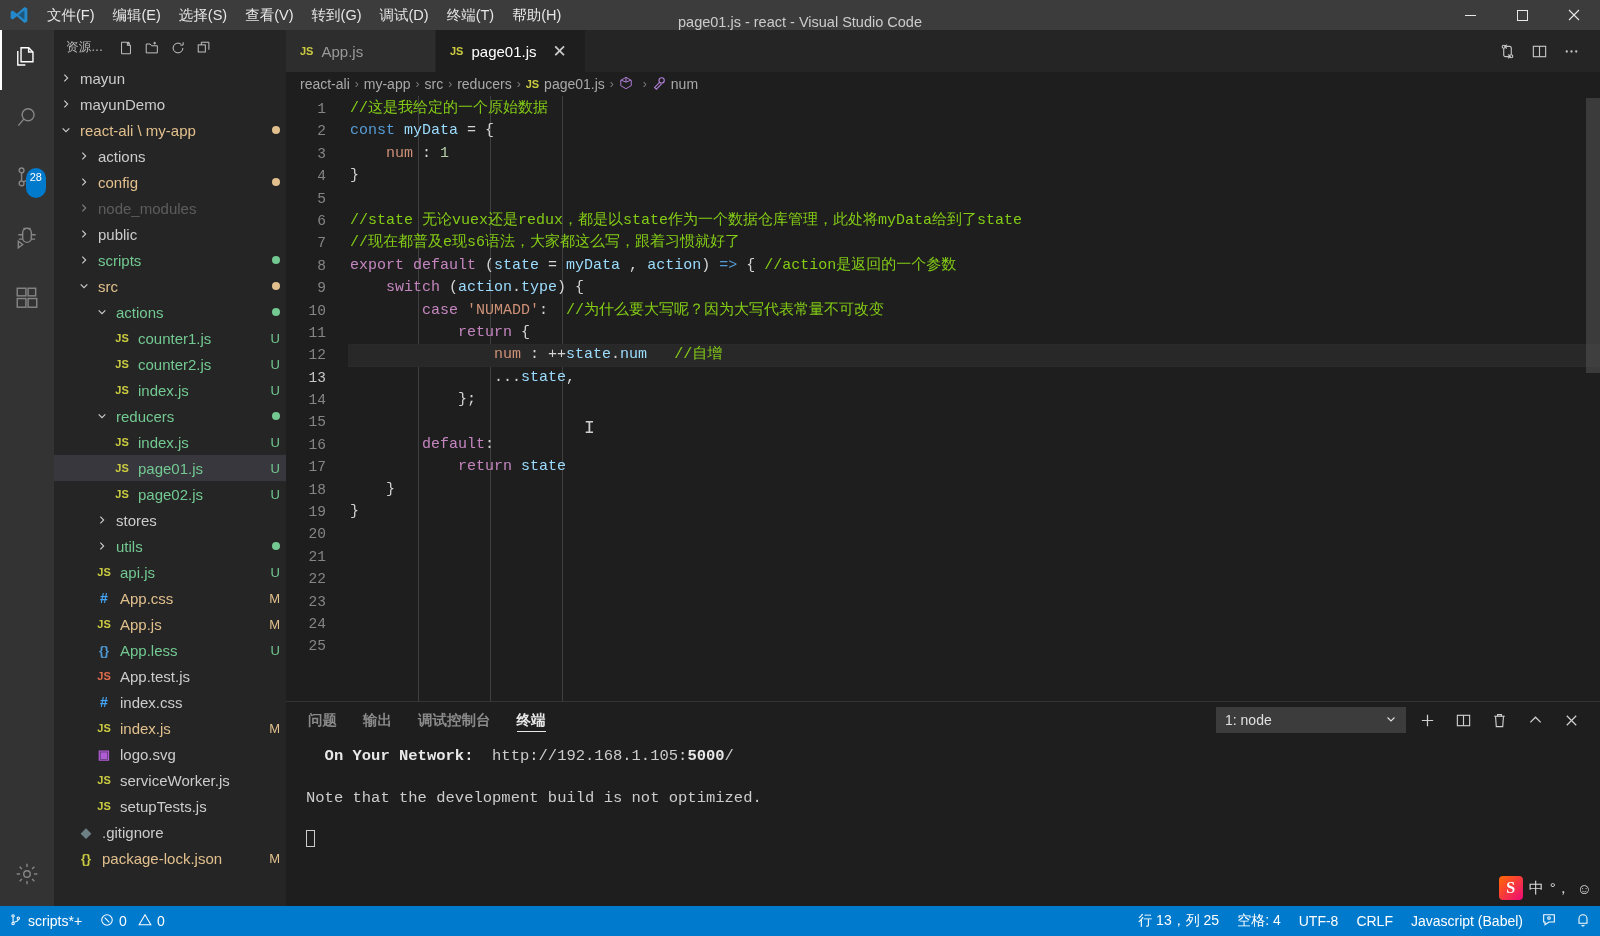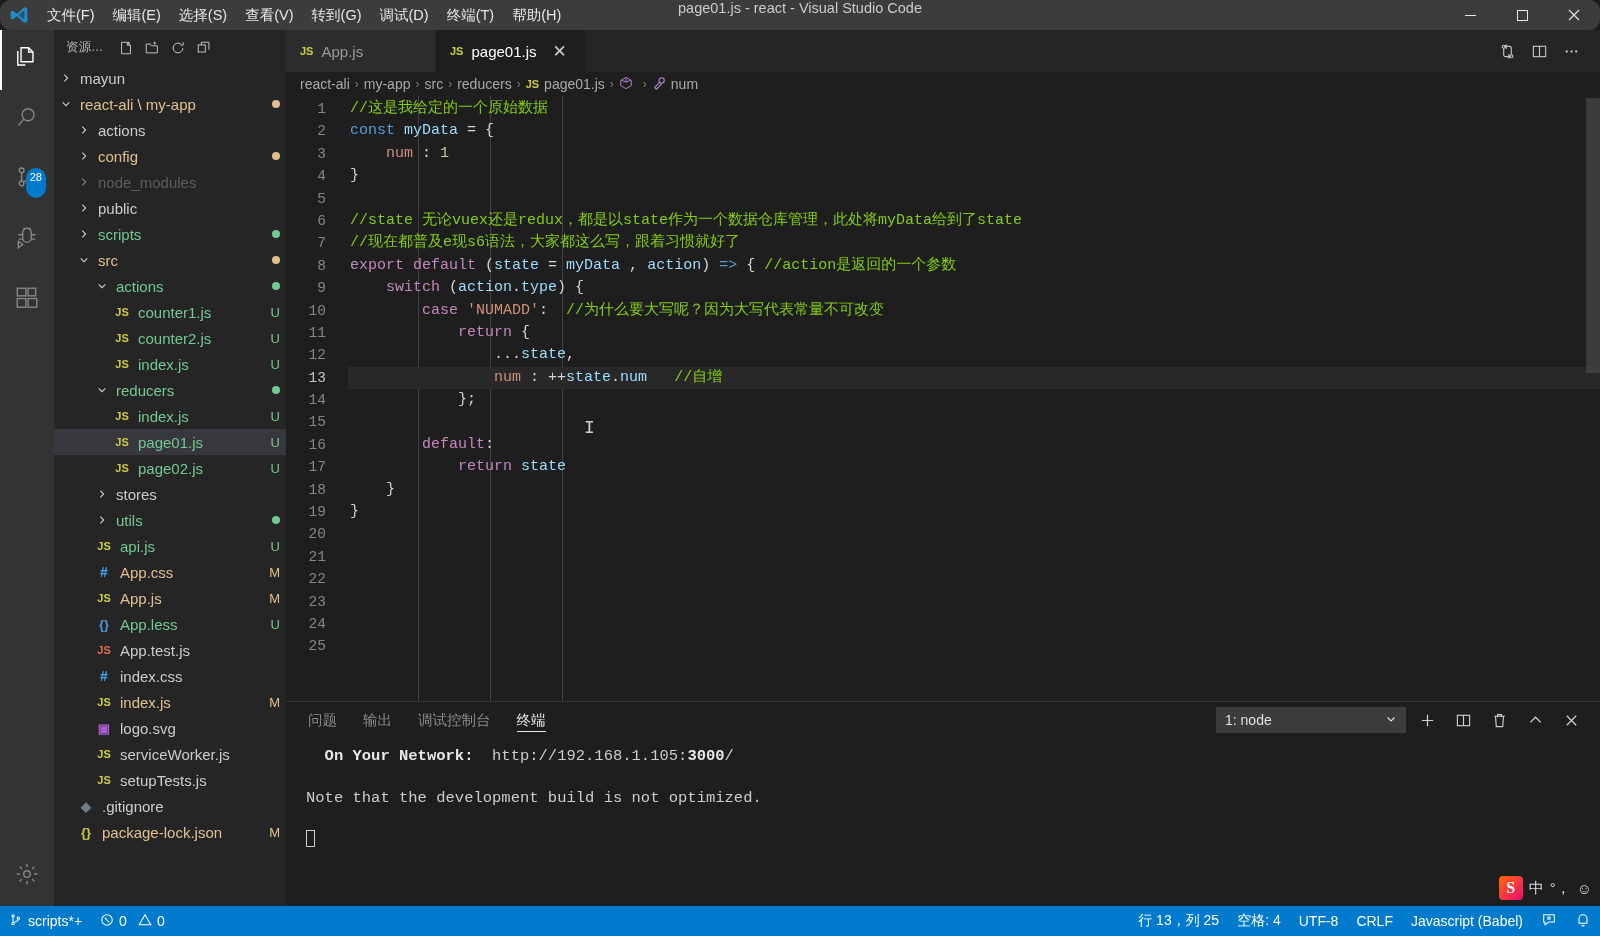--- a/index.html
+++ b/index.html
@@ -6,22 +6,22 @@
   html, body {
     width: 1600px; height: 936px;
     background: #1e1e1e;
     font-family: "Liberation Sans", sans-serif;
     overflow: hidden;
   }
   .app { position: relative; width: 1600px; height: 936px; display: flex; flex-direction: column; }
 
   
   .titlebar {
-    height: 30px; background: #3c3c3c; display: flex; align-items: flex-start;
-    flex: 0 0 30px; position: relative; color: #cccccc; font-size: 14px; border-radius: 11px;
+    height: 30px; background: #3c3c3c; display: flex; align-items: flex-end;
+    flex: 0 0 30px; position: relative; color: #cccccc; font-size: 14px;
   }
   .vscode-logo { width: 38px; height: 30px; display:flex; align-items:center; justify-content:center; }
   .menu { display: flex; align-items: center; height: 30px; }
   .menu-item {
     padding: 0 9px; height: 30px; line-height: 30px; font-size: 14.5px; color: #e6e6e6;
     white-space: nowrap; cursor: default;
   }
   .window-title {
     position: absolute; left: 0; right: 0; text-align: center; font-size: 14.5px;
     color: #cccccc; pointer-events: none;
@@ -126,21 +126,21 @@
   .op  { color: #d4d4d4; }
 
   .vscroll {
     position:absolute; right: 0; top: 0; width: 14px; bottom:0;
   }
   .vthumb { position:absolute; right:0; width:14px; background:#4f4f4f; opacity:.6; }
 
   
   .panel { height: 205px; flex: 0 0 205px; background: #1e1e1e; border-top: 1px solid #333; display:flex; flex-direction:column; }
   .panel-head { height: 36px; display:flex; align-items:center; padding-left: 22px; flex:0 0 36px; }
-  .p-tab { font-size: 14.5px; color: #8a8a8a; margin-right: 26px; position: relative; height:36px; line-height:36px;}
+  .p-tab { font-size: 14.5px; color: #8a8a8a; margin-right: 26px; position: relative; height:36px; line-height:36px;font-weight:bold;}
   .p-tab.active { color: #e7e7e7; }
   .p-tab.active::after {
     content:""; position:absolute; left:0; right:0; bottom:6px; height:1px; background:#e7e7e7;
   }
   .p-actions { margin-left:auto; display:flex; align-items:center; gap:6px; padding-right:14px; }
   .term-select {
     width: 190px; height: 26px; background:#3c3c3c; border:1px solid #3c3c3c; color:#e0e0e0;
     font-size: 14px; display:flex; align-items:center; padding: 0 8px; justify-content:space-between;
   }
   .p-act { width:30px; height:30px; display:flex; align-items:center; justify-content:center; color:#d0d0d0;}
@@ -310,20 +310,28 @@
         </div>
       </div>
       <div class="tree" id="tree">
           <div class="trow" style="padding-left: 4px;">
             <span class="tw">
               <svg width="10" height="10" viewBox="0 0 12 12" fill="none" stroke="currentColor" stroke-width="1.3">
                 <path d="M4 2 L8 6 L4 10"></path>
               </svg>
             </span>
             <span class="tlabel" style="color:#cccccc;padding-left:6px;">mayun</span>
+          </div>
+          <div class="trow" style="padding-left: 4px;">
+            <span class="tw">
+              <svg width="10" height="10" viewBox="0 0 12 12" fill="none" stroke="currentColor" stroke-width="1.3">
+                <path d="M4 2 L8 6 L4 10"></path>
+              </svg>
+            </span>
+            <span class="tlabel" style="color:#cccccc;padding-left:6px;">mayunDemo</span>
           </div>
           <div class="trow" style="padding-left: 4px;">
             <span class="tw">
               <svg width="10" height="10" viewBox="0 0 12 12" fill="none" stroke="currentColor" stroke-width="1.3">
                 <path d="M2 4 L6 8 L10 4"></path>
               </svg>
             </span>
             <span class="tlabel" style="color:#e2c08d;padding-left:6px;">react-ali \ my-app</span>
             <span class="dot" style="background:#e2c08d;"></span>
           </div>
@@ -615,22 +623,22 @@
             <div class="cline"><span class="kw">const</span><span class="op"> </span><span class="var">myData</span><span class="op"> = {</span></div>
             <div class="cline"><span class="op">    </span><span class="str">num</span><span class="op"> : </span><span class="num">1</span></div>
             <div class="cline"><span class="op">}</span></div>
             <div class="cline"></div>
             <div class="cline"><span class="cmt">//state 无论vuex还是redux，都是以state作为一个数据仓库管理，此处将myData给到了state</span></div>
             <div class="cline"><span class="cmt">//现在都普及e现s6语法，大家都这么写，跟着习惯就好了</span></div>
             <div class="cline"><span class="kw2">export</span><span class="op"> </span><span class="kw2">default</span><span class="op"> (</span><span class="var">state</span><span class="op"> = </span><span class="var">myData</span><span class="op"> , </span><span class="var">action</span><span class="op">) </span><span class="kw">=&gt;</span><span class="op"> { </span><span class="cmt">//action是返回的一个参数</span></div>
             <div class="cline"><span class="op">    </span><span class="kw2">switch</span><span class="op"> (</span><span class="var">action</span><span class="op">.</span><span class="var">type</span><span class="op">) {</span></div>
             <div class="cline"><span class="op">        </span><span class="kw2">case</span><span class="op"> </span><span class="str">'NUMADD'</span><span class="op">:  </span><span class="cmt">//为什么要大写呢？因为大写代表常量不可改变</span></div>
             <div class="cline"><span class="op">            </span><span class="kw2">return</span><span class="op"> {</span></div>
+            <div class="cline cur"><span class="op">                </span><span class="str">num</span><span class="op"> : </span><span class="op">++</span><span class="var">state</span><span class="op">.</span><span class="var">num</span><span class="op">   </span><span class="cmt">//自增</span></div>
             <div class="cline"><span class="op">                ...</span><span class="var">state</span><span class="op">,</span></div>
-            <div class="cline cur"><span class="op">                </span><span class="str">num</span><span class="op"> : </span><span class="op">++</span><span class="var">state</span><span class="op">.</span><span class="var">num</span><span class="op">   </span><span class="cmt">//自增</span></div>
             <div class="cline"><span class="op">            };</span></div>
             <div class="cline"></div>
             <div class="cline"><span class="op">        </span><span class="kw2">default</span><span class="op">:</span></div>
             <div class="cline"><span class="op">            </span><span class="kw2">return</span><span class="op"> </span><span class="var">state</span></div>
             <div class="cline"><span class="op">    }</span></div>
             <div class="cline"><span class="op">}</span></div>
             <div class="cline"></div>
             <div class="cline"></div>
             <div class="cline"></div>
             <div class="cline"></div>
@@ -681,21 +689,21 @@
               </svg>
             </div>
             <div class="p-act">
               <svg width="17" height="17" viewBox="0 0 18 18" fill="none" stroke="currentColor" stroke-width="1.3">
                 <path d="M4 4 L14 14 M14 4 L4 14"></path>
               </svg>
             </div>
           </div>
         </div>
         <div class="term-body" id="termbody">
-            <div><span style="white-space: pre;">  </span><span class="tb" style="white-space: pre;">On Your Network:</span><span style="white-space: pre;">  http://192.168.1.105:</span><span class="tb" style="white-space: pre;">3000</span><span style="white-space: pre;">/</span></div>
+            <div><span style="white-space: pre;">  </span><span class="tb" style="white-space: pre;">On Your Network:</span><span style="white-space: pre;">  http://192.168.1.105:</span><span class="tb" style="white-space: pre;">5000</span><span style="white-space: pre;">/</span></div>
             <div>&nbsp;</div>
             <div><span style="white-space: pre;">Note that the development build is not optimized.</span></div>
             <div>&nbsp;</div>
             <div><span class="tcursor" style="white-space: pre;"></span></div>
           </div>
       </div>
     </div>
   </div>
 
   <div class="statusbar">

